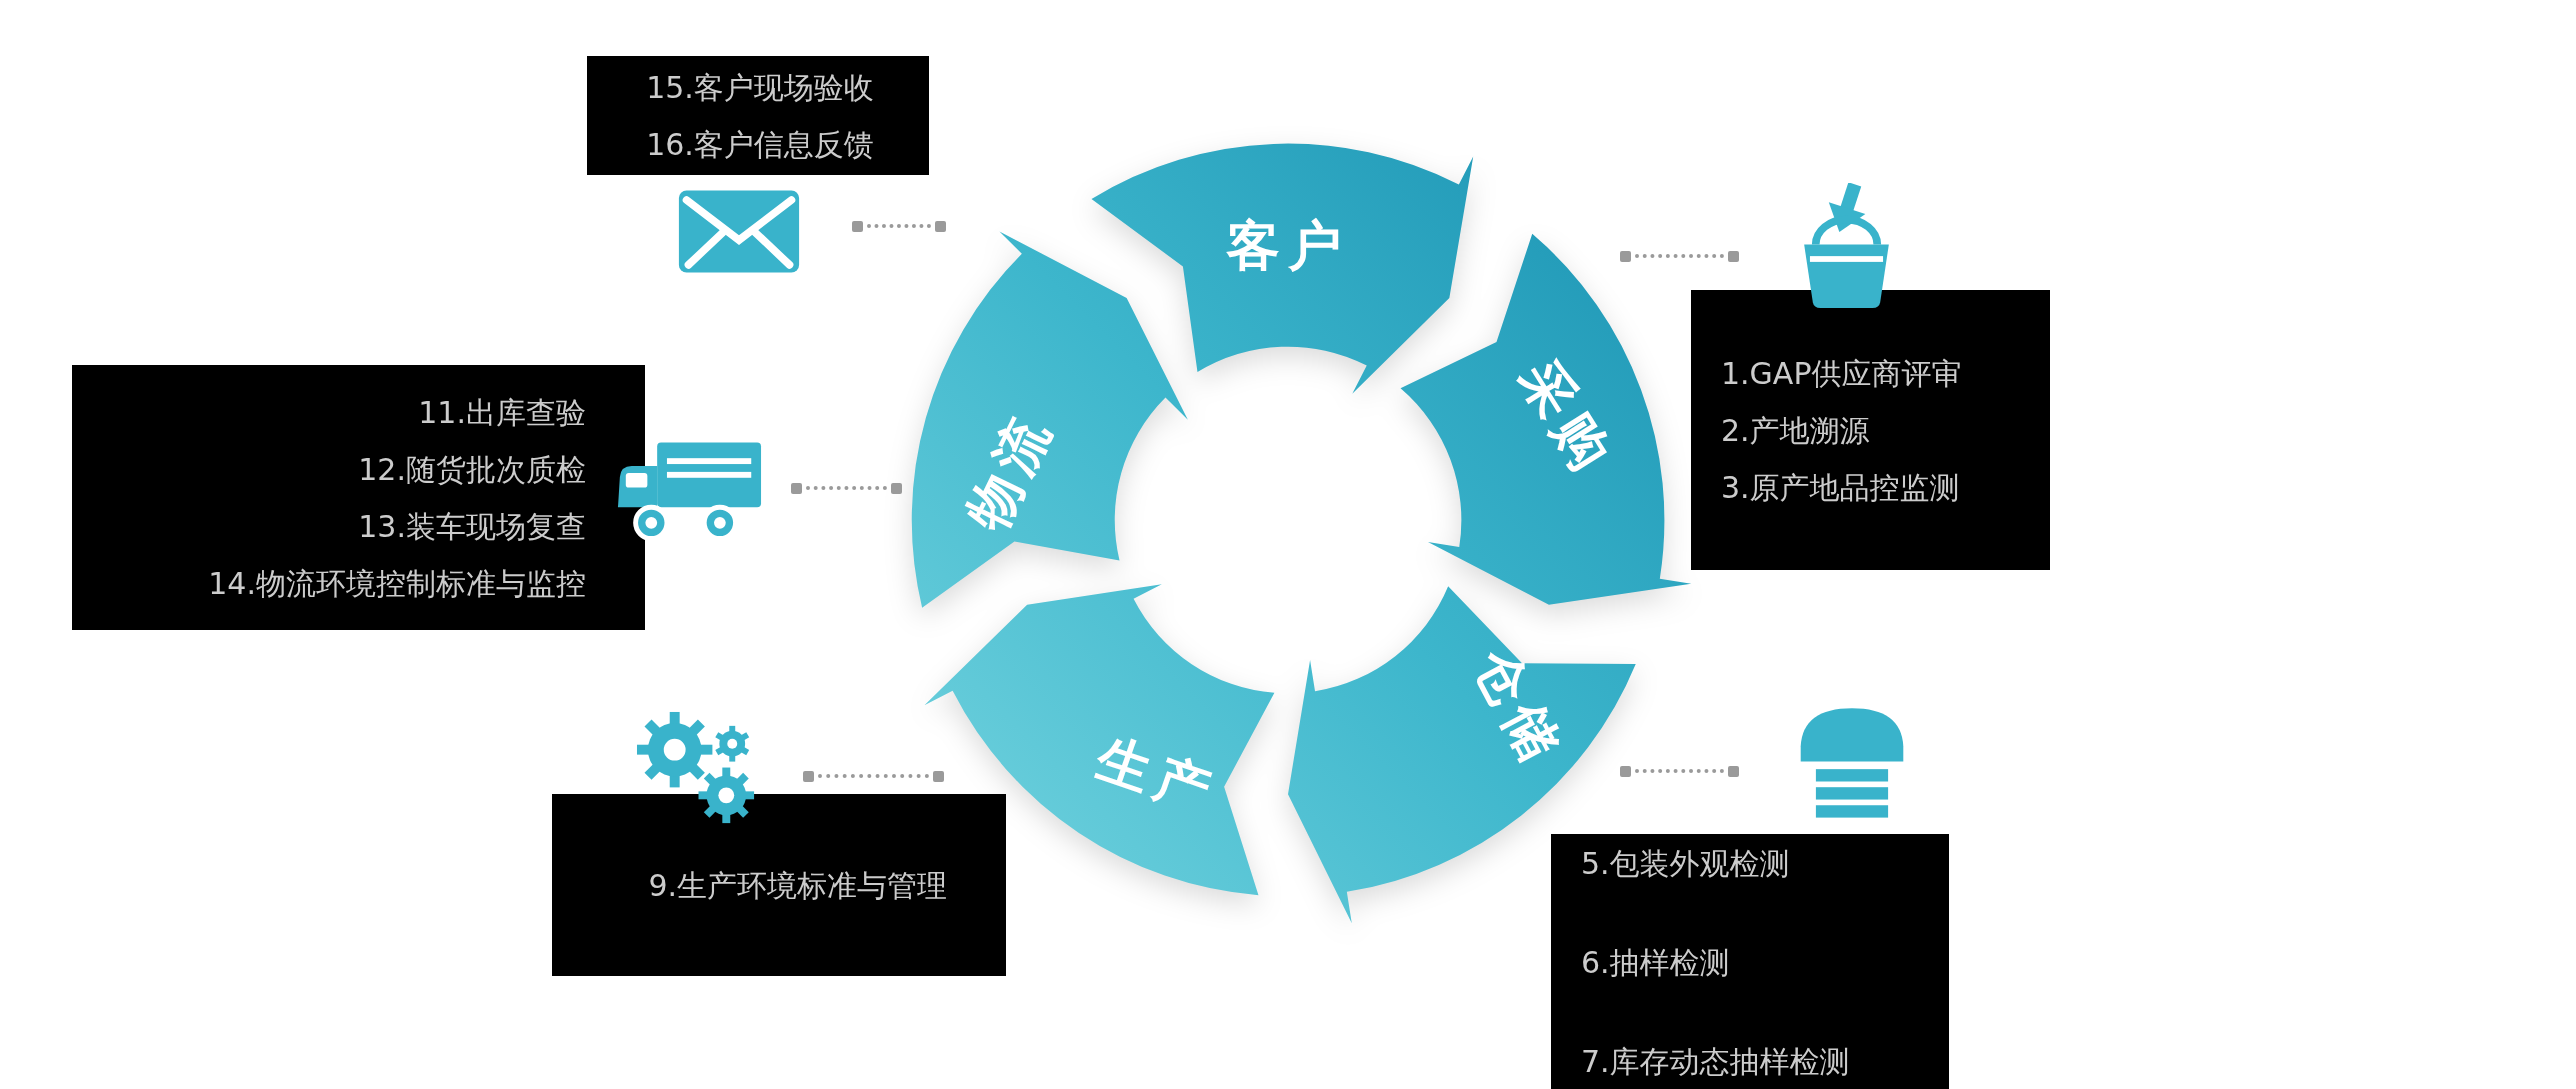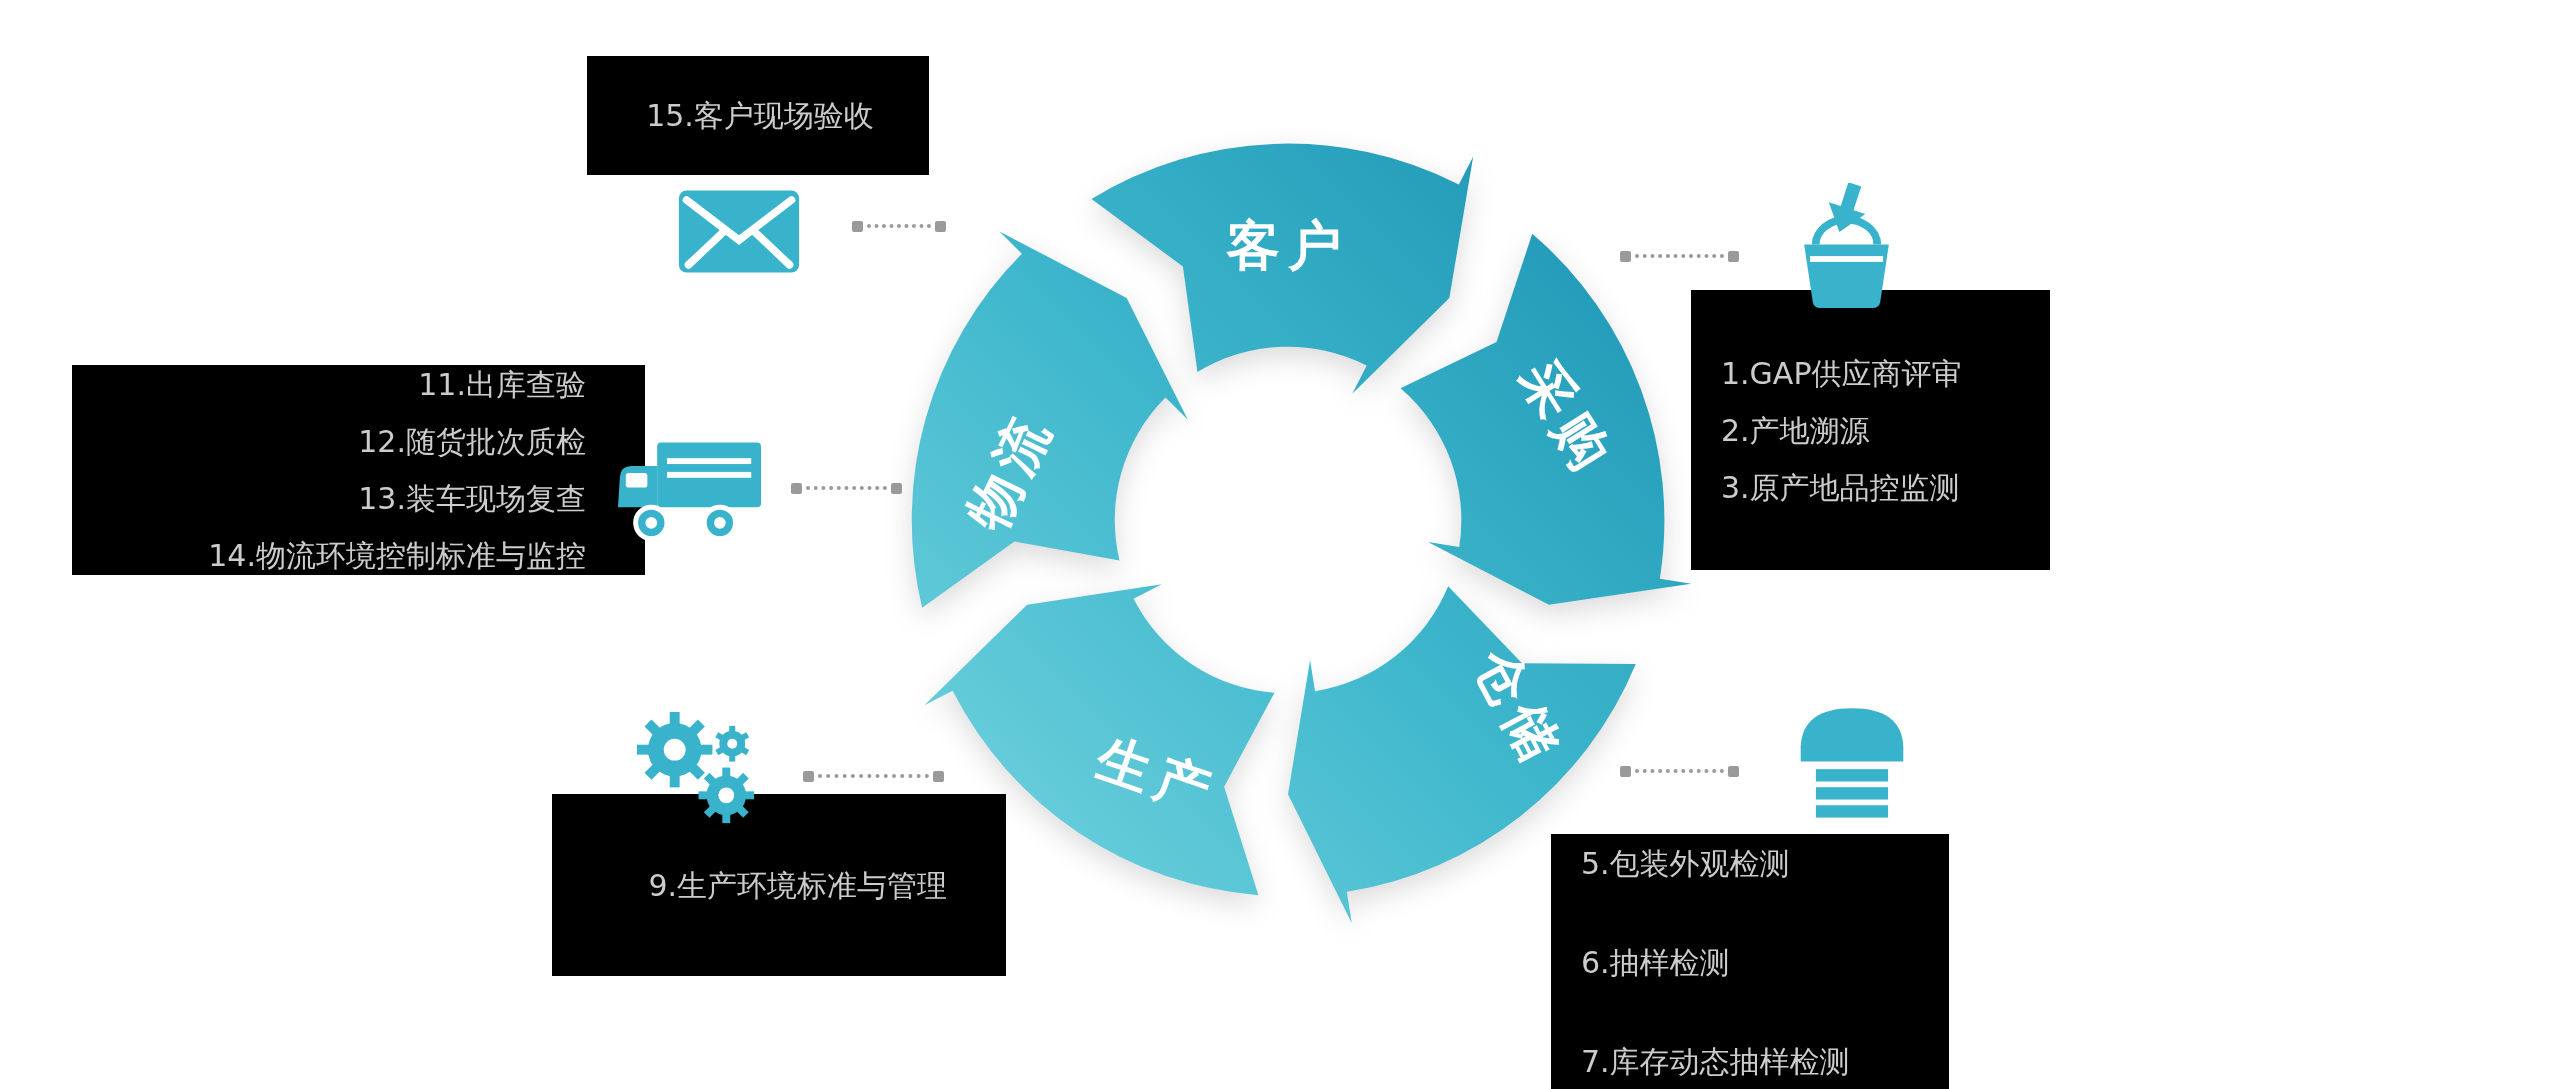--- a/index.html
+++ b/index.html
@@ -53,39 +53,40 @@
       <text class="ring-label" transform="translate(0,-277)">客户</text>
       <text class="ring-label" transform="translate(282,-103) rotate(58)">采购</text>
       <text class="ring-label" transform="translate(233,189) rotate(62)">仓储</text>
       <text class="ring-label" transform="translate(-132,258) rotate(19)">生产</text>
       <text class="ring-label" transform="translate(-281,-50) rotate(-64)">物流</text>
     </g>
   </svg>
 
   <div class="box align-center" style="left:587px;top:56px;width:342px;height:119px;padding-left:24px;">
     <div class="line">15.客户现场验收</div>
+    <div class="line">16.客户信息反馈</div>
   </div>
 
   <div class="box align-left" style="left:1691px;top:290px;width:359px;height:280px;">
     <div class="line">1.GAP供应商评审</div>
     <div class="line">2.产地溯源</div>
     <div class="line">3.原产地品控监测</div>
   </div>
 
   <div class="box align-left" style="left:1551px;top:834px;width:398px;height:256px;gap:42px;">
     <div class="line">5.包装外观检测</div>
     <div class="line">6.抽样检测</div>
     <div class="line">7.库存动态抽样检测</div>
   </div>
 
   <div class="box align-right" style="left:552px;top:794px;width:454px;height:182px;">
     <div class="line">9.生产环境标准与管理</div>
   </div>
 
-  <div class="box align-right" style="left:72px;top:365px;width:573px;height:210px;padding-left:39px;">
+  <div class="box align-right" style="left:72px;top:365px;width:573px;height:265px;padding-left:39px;">
     <div class="line">11.出库查验</div>
     <div class="line">12.随货批次质检</div>
     <div class="line">13.装车现场复查</div>
     <div class="line">14.物流环境控制标准与监控</div>
   </div>
 
   <div class="connector" style="left:852px;top:220px;width:94px;">
     <span class="dot"></span>
       <span class="dash"></span>
       <span class="dot"></span>

